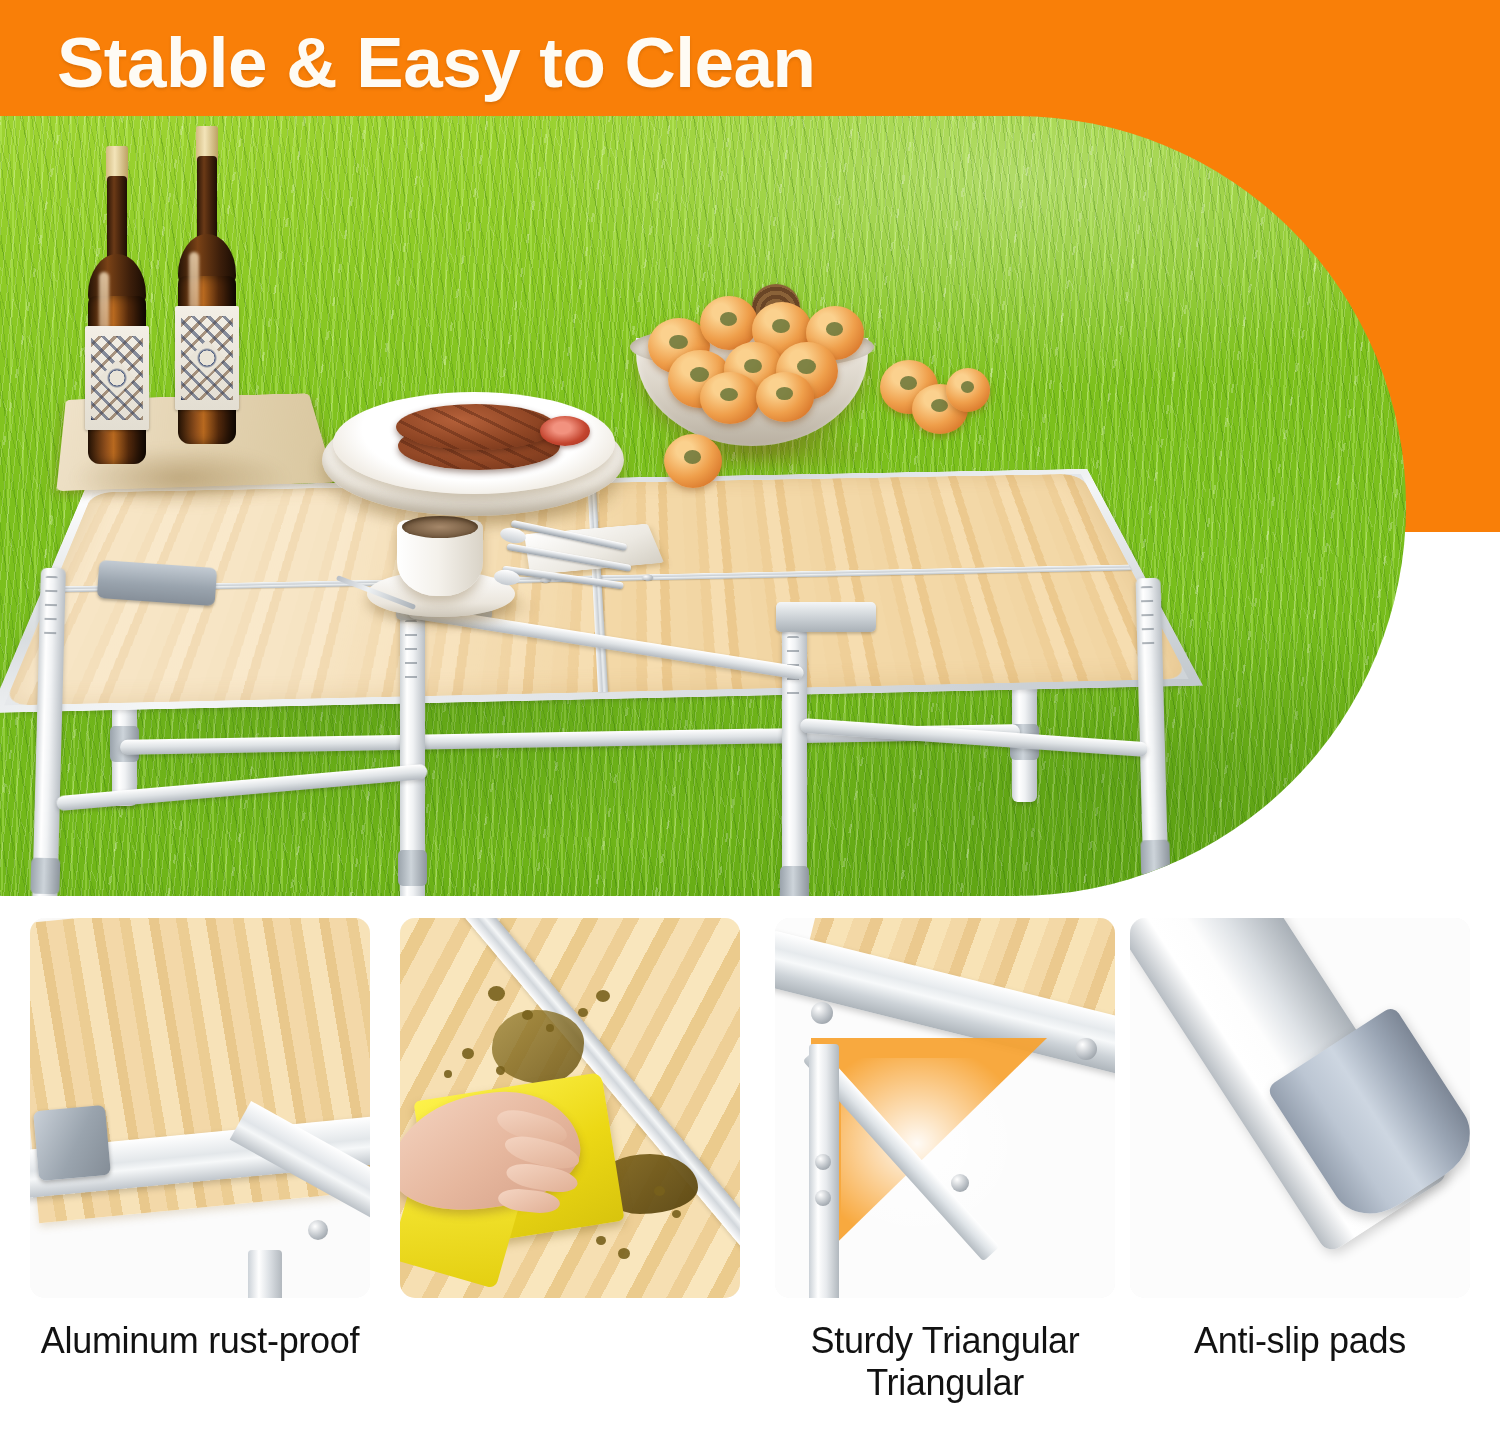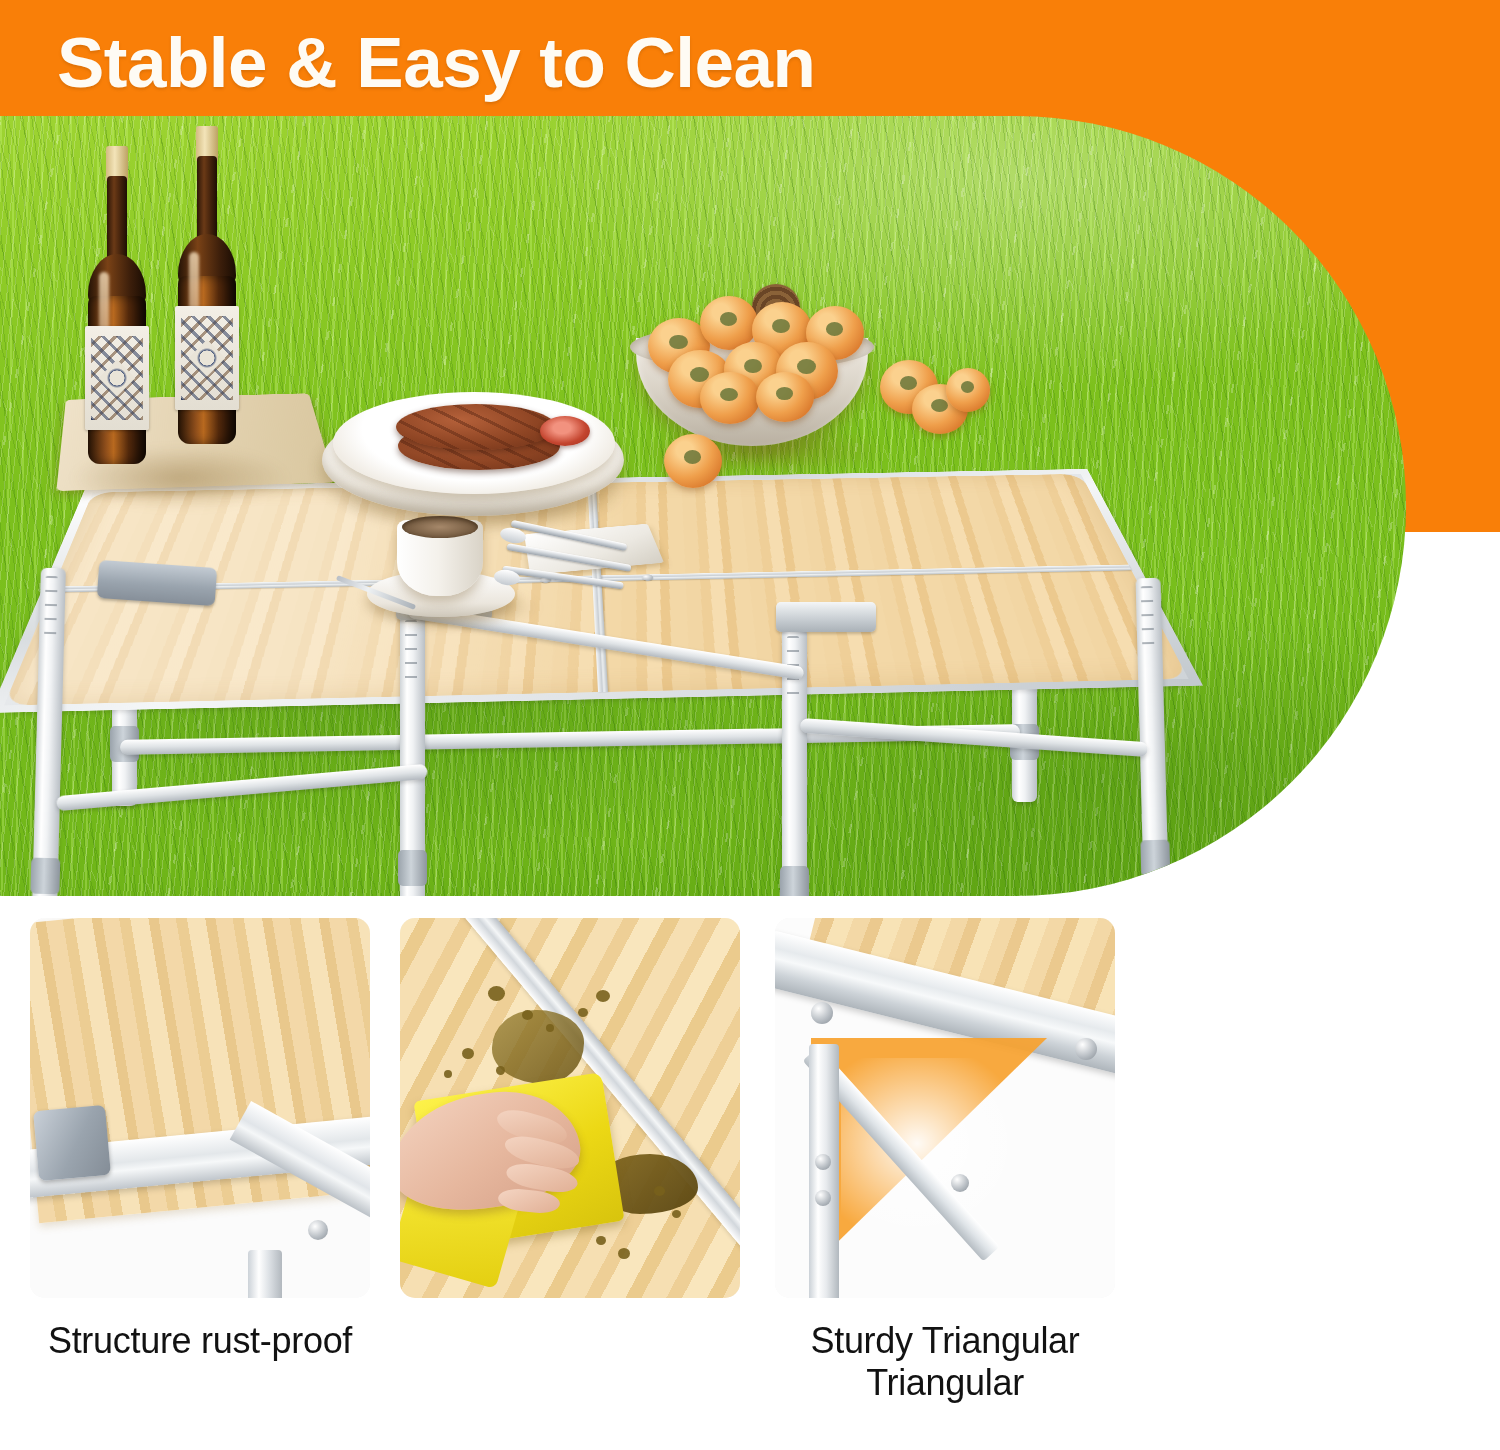--- a/index.html
+++ b/index.html
@@ -585,21 +585,21 @@
     <div class="card" style="left:30px;">
       <div class="card-img">
         <div class="t1-bg"></div>
         <div class="t1-wood"></div>
         <div class="t1-edge"></div>
         <div class="t1-edge2"></div>
         <div class="t1-clip"></div>
         <div class="t1-screw"></div>
         <div class="t1-leg"></div>
       </div>
-      <div class="card-cap">Structure rust-proof</div>
+      <div class="card-cap">Aluminum rust-proof</div>
     </div>
 
     <div class="card" style="left:400px;">
       <div class="card-img">
         <div class="t2-wood"></div>
         <div class="t2-seam"></div>
         <div class="t2-spill"></div>
         <div class="t2-spill2"></div>
         <div class="drop" style="left:88px;top:68px;width:17px;height:15px;"></div>
         <div class="drop" style="left:122px;top:92px;width:11px;height:10px;"></div>
@@ -635,14 +635,22 @@
         <div class="t3-post"></div>
         <div class="t3-screw" style="left:36px;top:84px;"></div>
         <div class="t3-screw" style="left:300px;top:120px;"></div>
         <div class="t3-screw" style="left:40px;top:236px;width:16px;height:16px;"></div>
         <div class="t3-screw" style="left:40px;top:272px;width:16px;height:16px;"></div>
         <div class="t3-screw" style="left:176px;top:256px;width:18px;height:18px;"></div>
       </div>
       <div class="card-cap">Sturdy Triangular Triangular</div>
     </div>
 
+    <div class="card" style="left:1130px;">
+      <div class="card-img">
+        <div class="t4-bg"></div>
+        <div class="t4-tube"></div>
+        <div class="t4-pad"></div>
+      </div>
+      <div class="card-cap">Anti-slip pads</div>
+    </div>
   </div>
 </div>
 
 </body></html>

